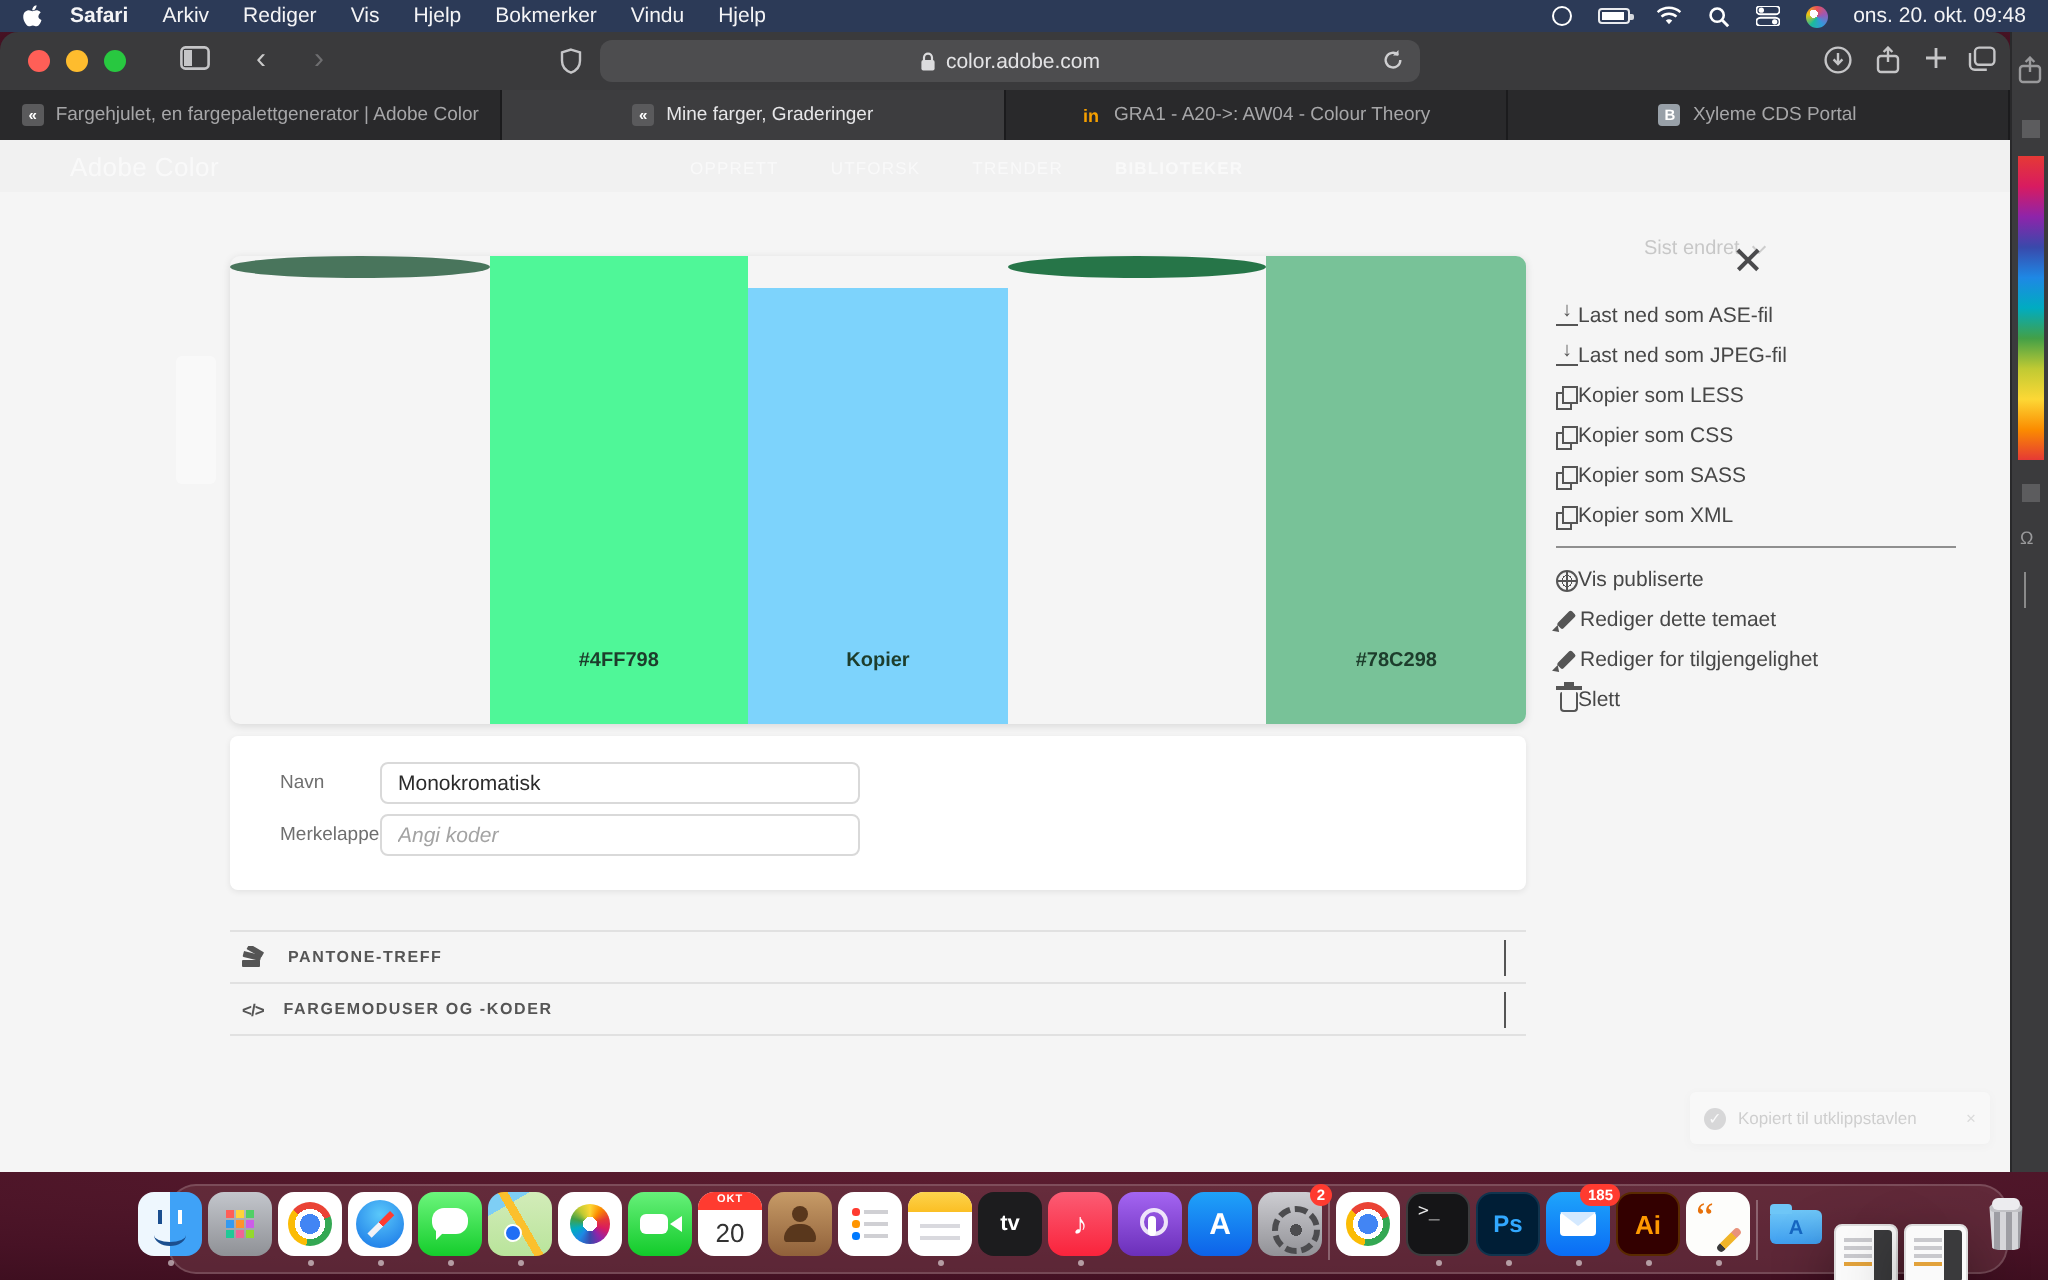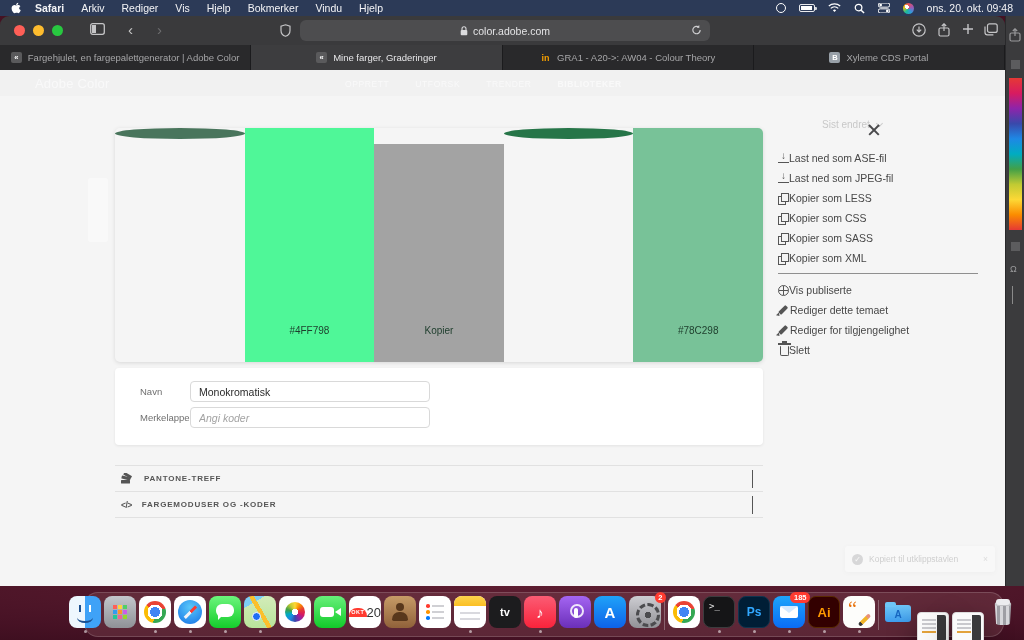--- a/index.html
+++ b/index.html
@@ -51,21 +51,21 @@
   .sort-row{position:absolute;left:822px;top:49px;display:flex;align-items:center;gap:7px;font-size:10px;color:#7d7d7d}
   .side-tile{position:absolute;left:88px;top:108px;width:20px;height:64px;background:#fff;border-radius:3px}
   .toast{position:absolute;left:845px;top:476px;width:150px;height:26px;background:#fcfcfc;border-radius:3px;display:flex;align-items:center;gap:6px;padding:0 7px;font-size:8.5px;color:#8f8f8f;box-shadow:0 1px 4px rgba(0,0,0,.06)}
   .tchk{width:11px;height:11px;border-radius:50%;background:#a6a6a9;color:#fff;font-size:8px;line-height:11px;text-align:center;flex:0 0 auto}
   .tchk::before{content:"\2713"}
   .overlay{position:absolute;inset:0;background:rgba(246,246,246,.62)}
 
   
   .palette{position:absolute;left:115px;top:58px;width:648px;height:234px;display:flex;border-radius:5px;overflow:hidden;box-shadow:0 1px 4px rgba(0,0,0,.12)}
   .swatch{flex:1 1 0;position:relative}
-  .sw-label{position:absolute;left:0;right:0;bottom:26px;display:flex;align-items:center;justify-content:center;gap:5px;font-size:10px;font-weight:normal}
+  .sw-label{position:absolute;left:0;right:0;bottom:26px;display:flex;align-items:center;justify-content:center;gap:5px;font-size:10px;font-weight:bold}
   .swatch.dark .sw-label{color:#1d3d2c}
 
   
   .cmenu{position:absolute;left:770px;top:40px;width:235px}
   .xwrap{position:absolute;left:98px;top:14px;width:13px;height:13px;cursor:pointer}
   .xbar{position:absolute;left:-1px;top:5px;width:14px;height:1.6px;background:#4a4a4c}
   .xbar.a{transform:rotate(45deg)}.xbar.b{transform:rotate(-45deg)}
   .cm-list{position:absolute;left:8px;top:38px;width:215px}
   .cm-item{display:flex;align-items:center;gap:0;height:20px;font-size:10.5px;color:#474747;cursor:pointer}
   .cm-div{border-top:1px solid #8f8f8f;margin:5px 0 6px 0;width:200px}
@@ -129,21 +129,21 @@
   .dk-icon.messages{background:linear-gradient(180deg,#6cf57c,#15cd2c)}
   .dk-icon.messages::before{content:"";position:absolute;left:7px;top:8px;width:18px;height:13px;background:#fff;border-radius:6px}
   .dk-icon.messages::after{content:"";position:absolute;left:9px;top:19px;border-left:5px solid #fff;border-bottom:5px solid transparent}
   .dk-icon.maps{background:linear-gradient(60deg,transparent 0 46%,#fbc02d 46% 56%,transparent 56%),linear-gradient(150deg,#7ecef5 0 24%,transparent 24%),linear-gradient(180deg,#d3ecb9,#b9e49b)}
   .dk-icon.maps::before{content:"";position:absolute;left:8px;top:16px;width:7px;height:7px;border-radius:50%;background:#1f6ef5;border:1.5px solid #fff}
   .dk-icon.photos{background:#fff}
   .dk-icon.photos::before{content:"";position:absolute;left:6px;top:6px;width:20px;height:20px;border-radius:50%;background:radial-gradient(circle,#fff 0 3.5px,transparent 3.5px),conic-gradient(#fdd835,#fb8c00,#e53935,#d81b60,#8e24aa,#3949ab,#1e88e5,#00acc1,#43a047,#c0ca33,#fdd835)}
   .dk-icon.facetime{background:linear-gradient(180deg,#67f07a,#12cb2a)}
   .dk-icon.facetime::before{content:"";position:absolute;left:6px;top:11px;width:14px;height:10px;background:#fff;border-radius:3px}
   .dk-icon.facetime::after{content:"";position:absolute;right:5px;top:12px;border-right:6px solid #fff;border-top:4px solid transparent;border-bottom:4px solid transparent}
-  .dk-icon.calendar{background:#fff;flex-direction:row}
+  .dk-icon.calendar{background:#fff;flex-direction:column}
   .cal-m{width:100%;height:9px;background:#ff3b30;color:#fff;font-size:5.5px;font-weight:bold;text-align:center;line-height:9px;border-radius:8px 8px 0 0;letter-spacing:.5px}
   .cal-d{flex:1;display:flex;align-items:center;justify-content:center;font-size:13px;color:#333}
   .dk-icon.contacts{background:linear-gradient(180deg,#c79b67,#90613a)}
   .dk-icon.contacts::before{content:"";position:absolute;left:12px;top:7px;width:8px;height:8px;border-radius:50%;background:#553category}
   .dk-icon.contacts::before{background:#59371c}
   .dk-icon.contacts::after{content:"";position:absolute;left:8px;top:16px;width:16px;height:9px;border-radius:8px 8px 2px 2px;background:#59371c}
   .dk-icon.reminders{background:#fff}
   .dk-icon.reminders::before{content:"";position:absolute;left:7px;top:8px;width:3.5px;height:3.5px;border-radius:50%;background:#ff3b30;box-shadow:0 6px 0 #ff9500,0 12px 0 #007aff}
   .dk-icon.reminders::after{content:"";position:absolute;left:13px;top:9px;width:12px;height:1.6px;background:#d0d0d4;box-shadow:0 6px 0 #d0d0d4,0 12px 0 #d0d0d4}
   .dk-icon.notes{background:linear-gradient(180deg,#fff 0 100%)}
@@ -348,21 +348,21 @@
   </div>
 
   <div class="swatch dark" style="background: rgb(79, 247, 152);">
     <span class="sw-label">
 
       <span>#4FF798</span>
     </span>
 
   </div>
 
-  <div class="swatch dark" style="background: #a3a3a3; margin-top: 16px;">
+  <div class="swatch dark" style="background: #7dd3fc; margin-top: 16px;">
     <span class="sw-label">
 
       <span>Kopier</span>
     </span>
 
   </div>
 
   <div class="swatch light" style="background: rgb(38, 117, 72);">
     
     

